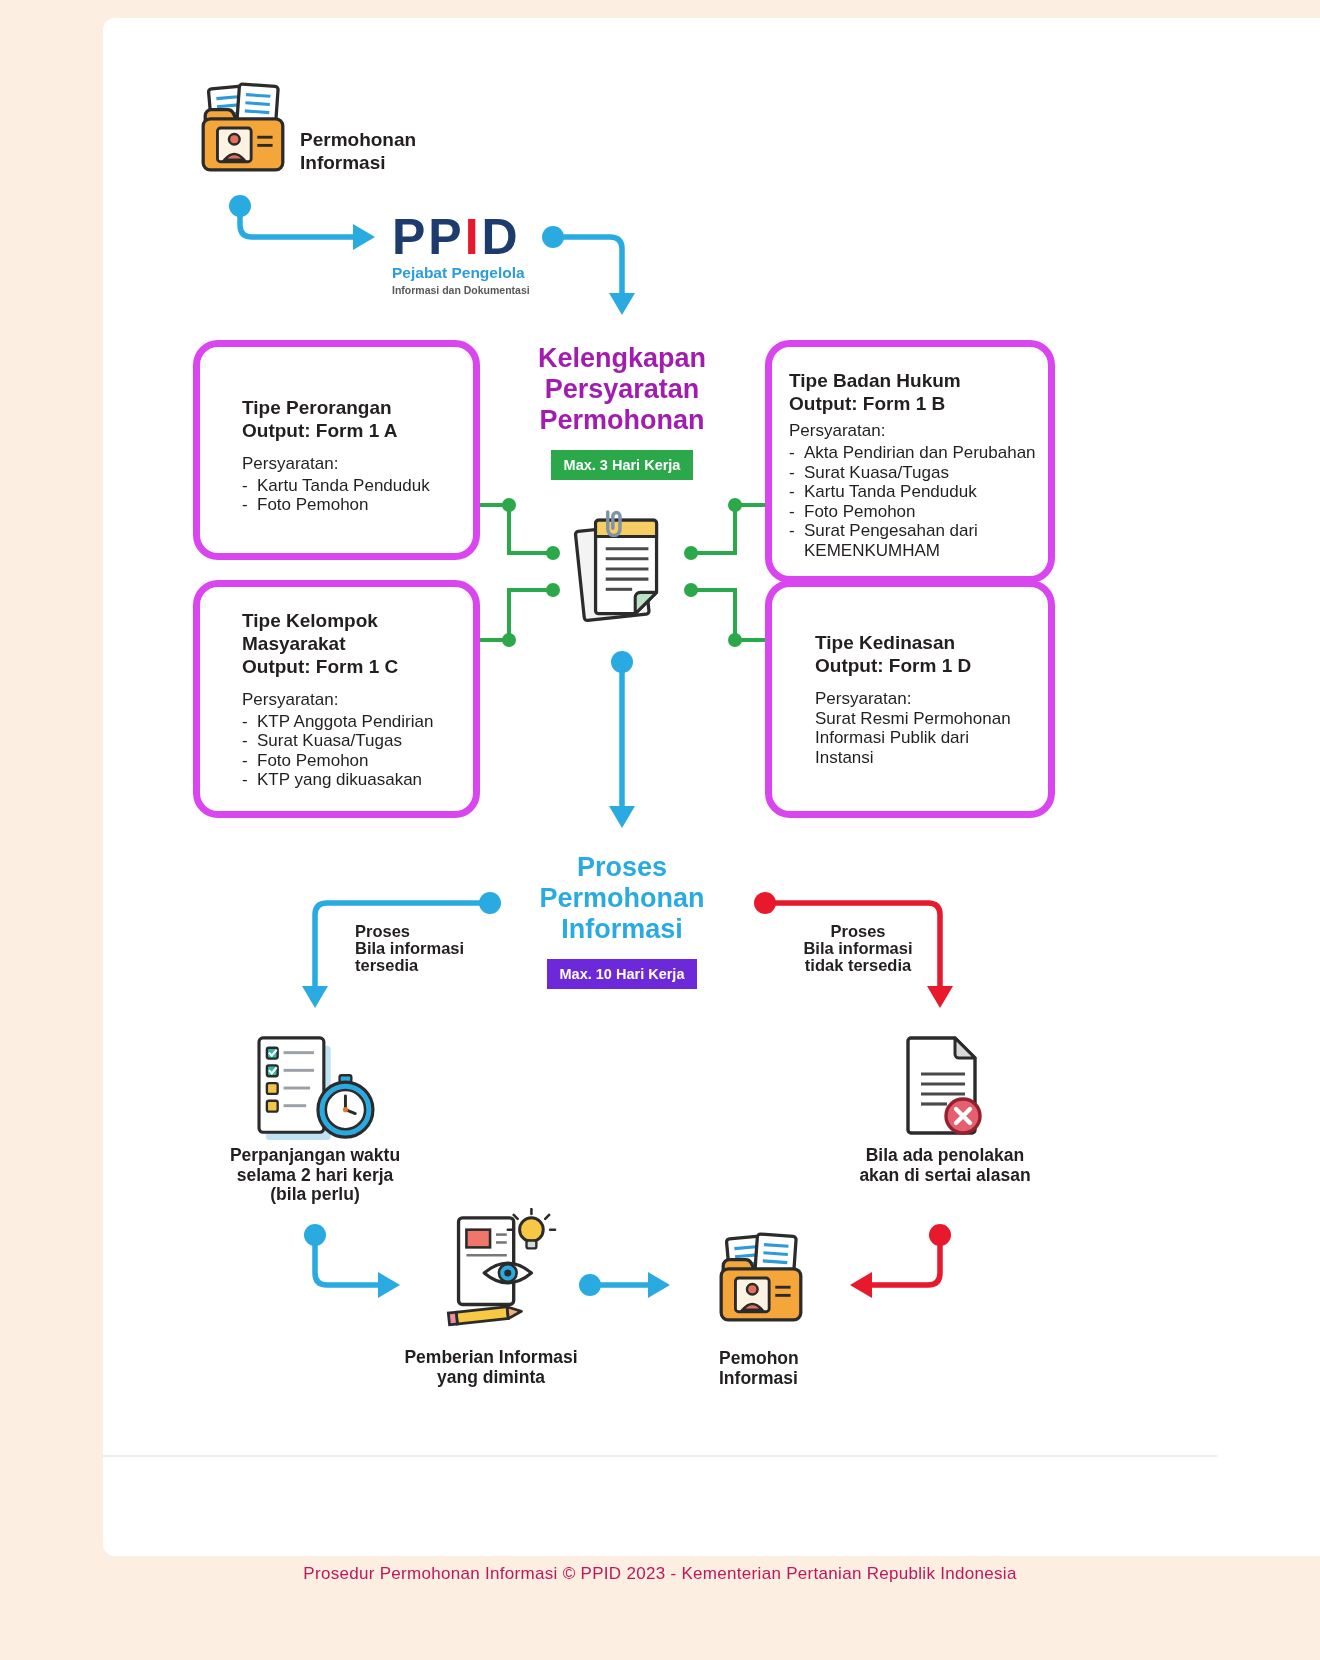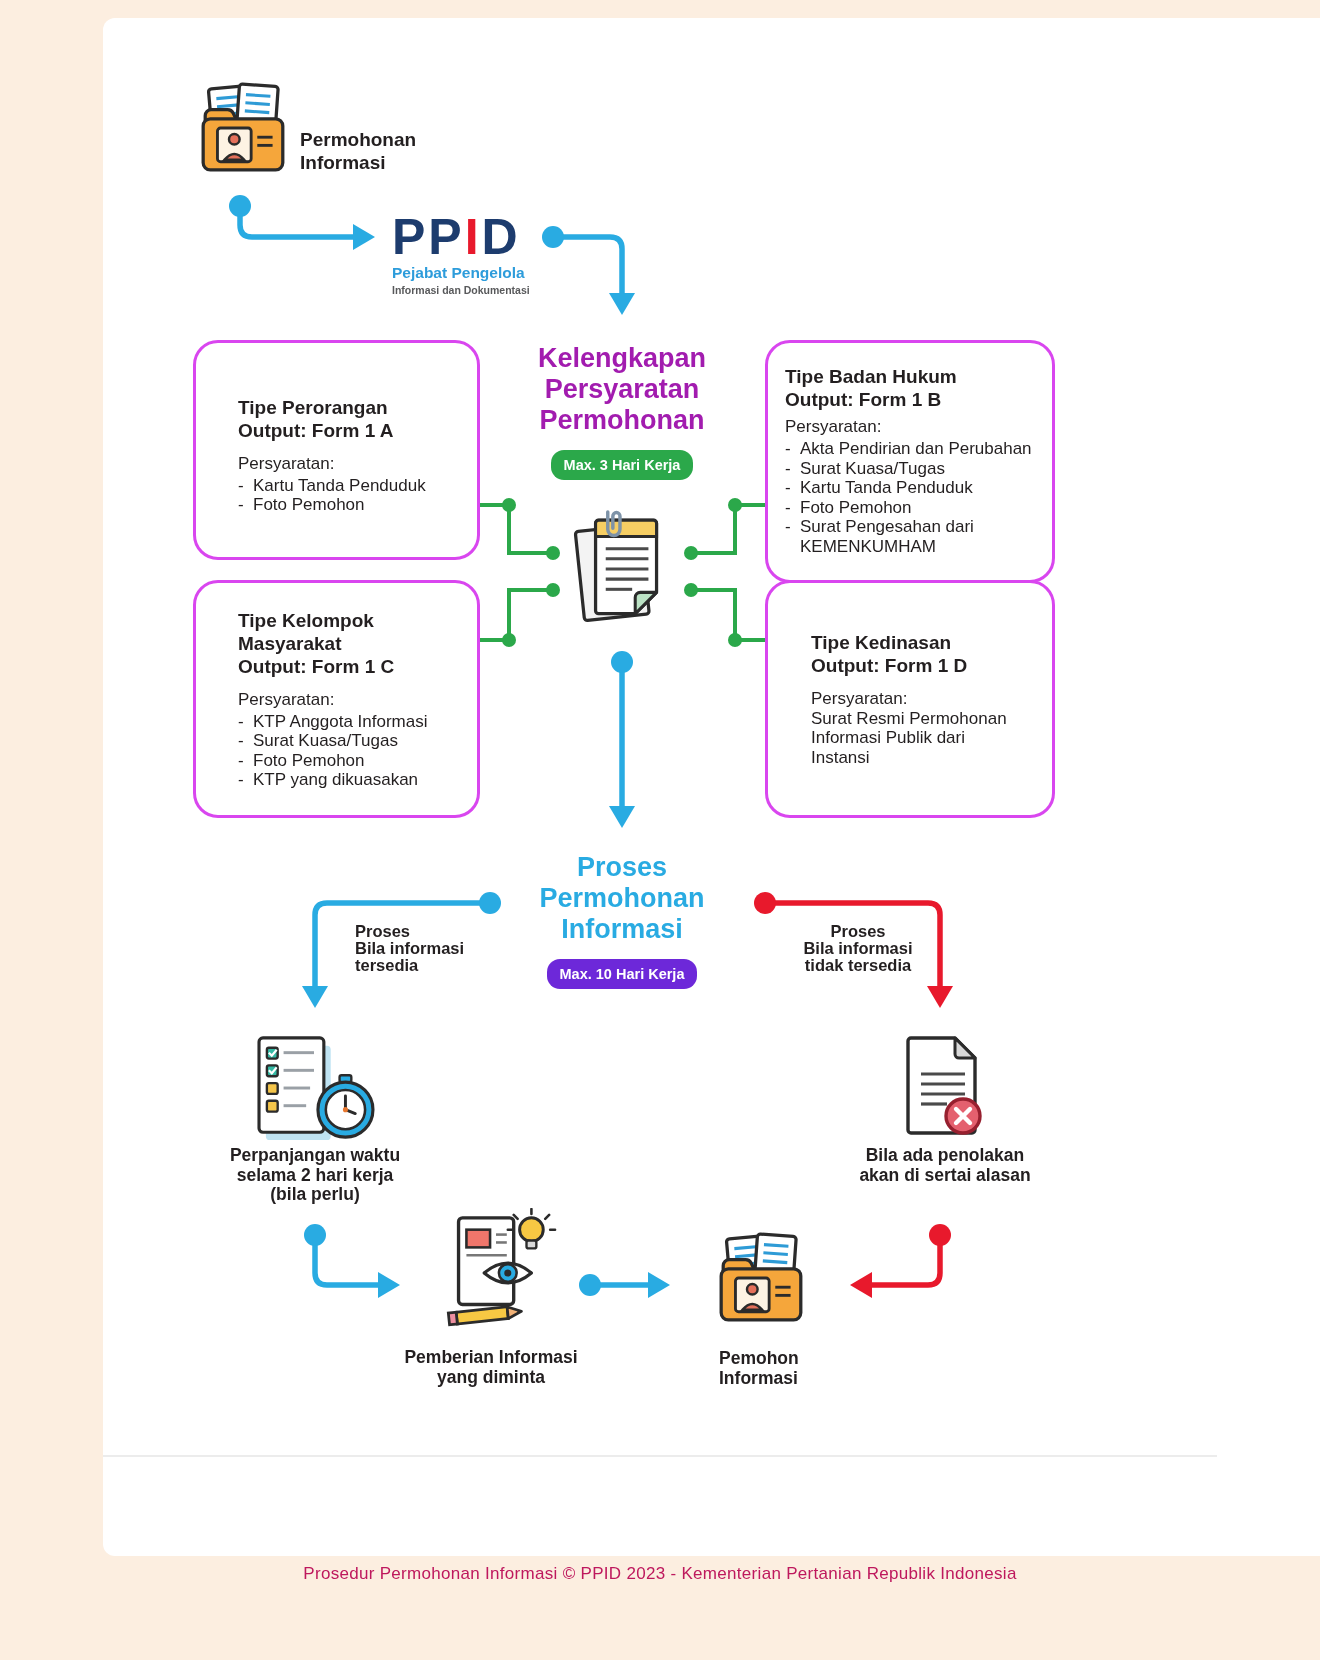--- a/index.html
+++ b/index.html
@@ -32,27 +32,27 @@
   .ppid-sub1 { margin-top:4px; font-size:15.5px; font-weight:bold; color:#2D9CDB; }
   .ppid-sub2 { margin-top:2px; font-size:10.5px; font-weight:bold; color:#58595B; }
 
   
   .stage { text-align:center; }
   .stage1 { left:369px; top:325px; width:300px; }
   .stage2 { left:369px; top:834px; width:300px; }
   .stage-title { font-size:27px; font-weight:bold; line-height:31px; white-space:pre-line; }
   .green-text { color:#a21caf; }
   .blue-text { color:#29ABE2; }
-  .badge { display:inline-block; margin-top:14px; padding:7px 13px; border-radius:13px; color:#fff; font-size:14.5px; font-weight:bold; }
+  .badge { display:inline-block; margin-top:14px; padding:7px 13px; border-radius:0; color:#fff; font-size:14.5px; font-weight:bold; }
   .badge-green { background:#2BA84A; }
   .badge-blue { background:#6d28d9; }
 
   
   .type-box {
-    border:3px solid #d946ef; border-radius:25px; background:#fff;
+    border:7px solid #d946ef; border-radius:25px; background:#fff;
     display:flex; flex-direction:column; justify-content:center;
   }
   .box-1 { left:90px; top:322px; width:287px; height:220px; padding:20px 18px 10px 42px; }
   .box-2 { left:662px; top:322px; width:290px; height:243px; padding:22px 10px 10px 17px; justify-content:flex-start; }
   .box-3 { left:90px; top:562px; width:287px; height:238px; padding:10px 18px 10px 42px; }
   .box-4 { left:662px; top:562px; width:290px; height:238px; padding:10px 10px 10px 43px; }
   .type-title { font-size:19px; font-weight:bold; line-height:23px; white-space:pre-line; }
   .type-label { margin-top:12px; font-size:17px; line-height:20px; }
   .box-2 .type-label { margin-top:6px; }
   .type-body { font-size:17px; line-height:19.5px; white-space:pre-line; }
@@ -300,21 +300,21 @@
       </ul>
     </div>
 
     <div class="abs type-box box-3">
       <div class="type-title">Tipe Kelompok
 Masyarakat
 Output: Form 1 C</div>
       <div class="type-label">Persyaratan:</div>
       <ul class="req-list">
         <li>
-            <span>KTP Anggota Informasi</span>
+            <span>KTP Anggota Pendirian</span>
           </li>
         <li>
             <span>Surat Kuasa/Tugas</span>
           </li>
         <li>
             <span>Foto Pemohon</span>
           </li>
         <li>
             <span>KTP yang dikuasakan</span>
           </li>

